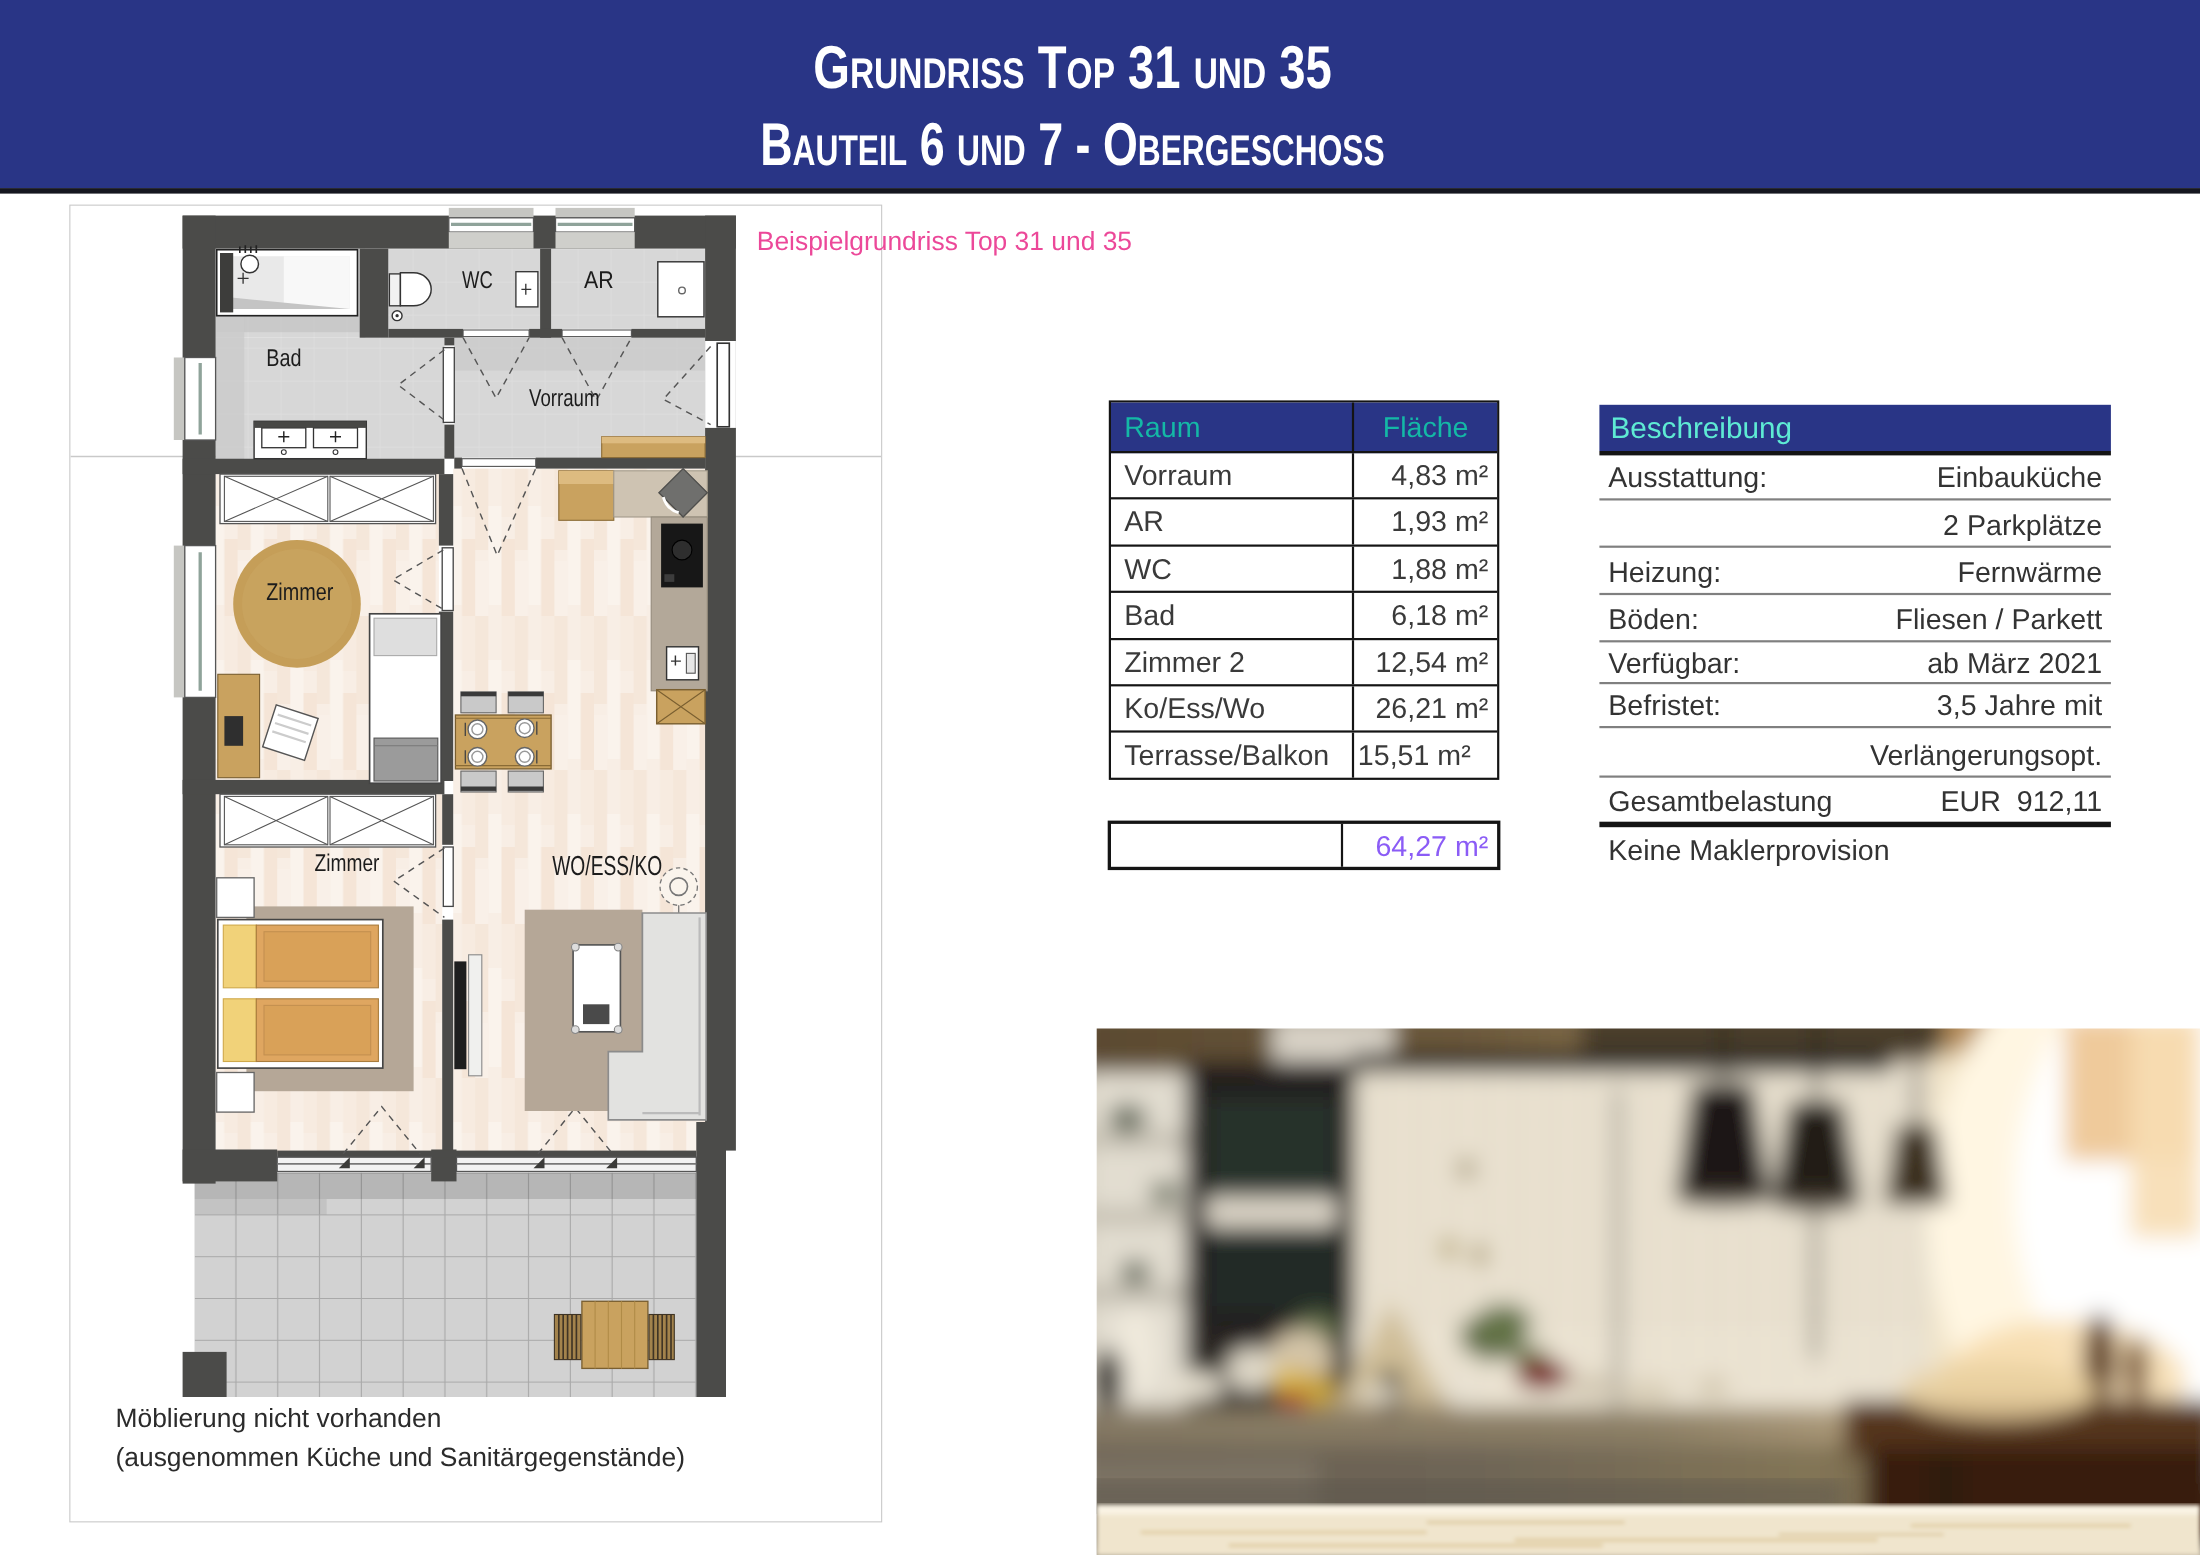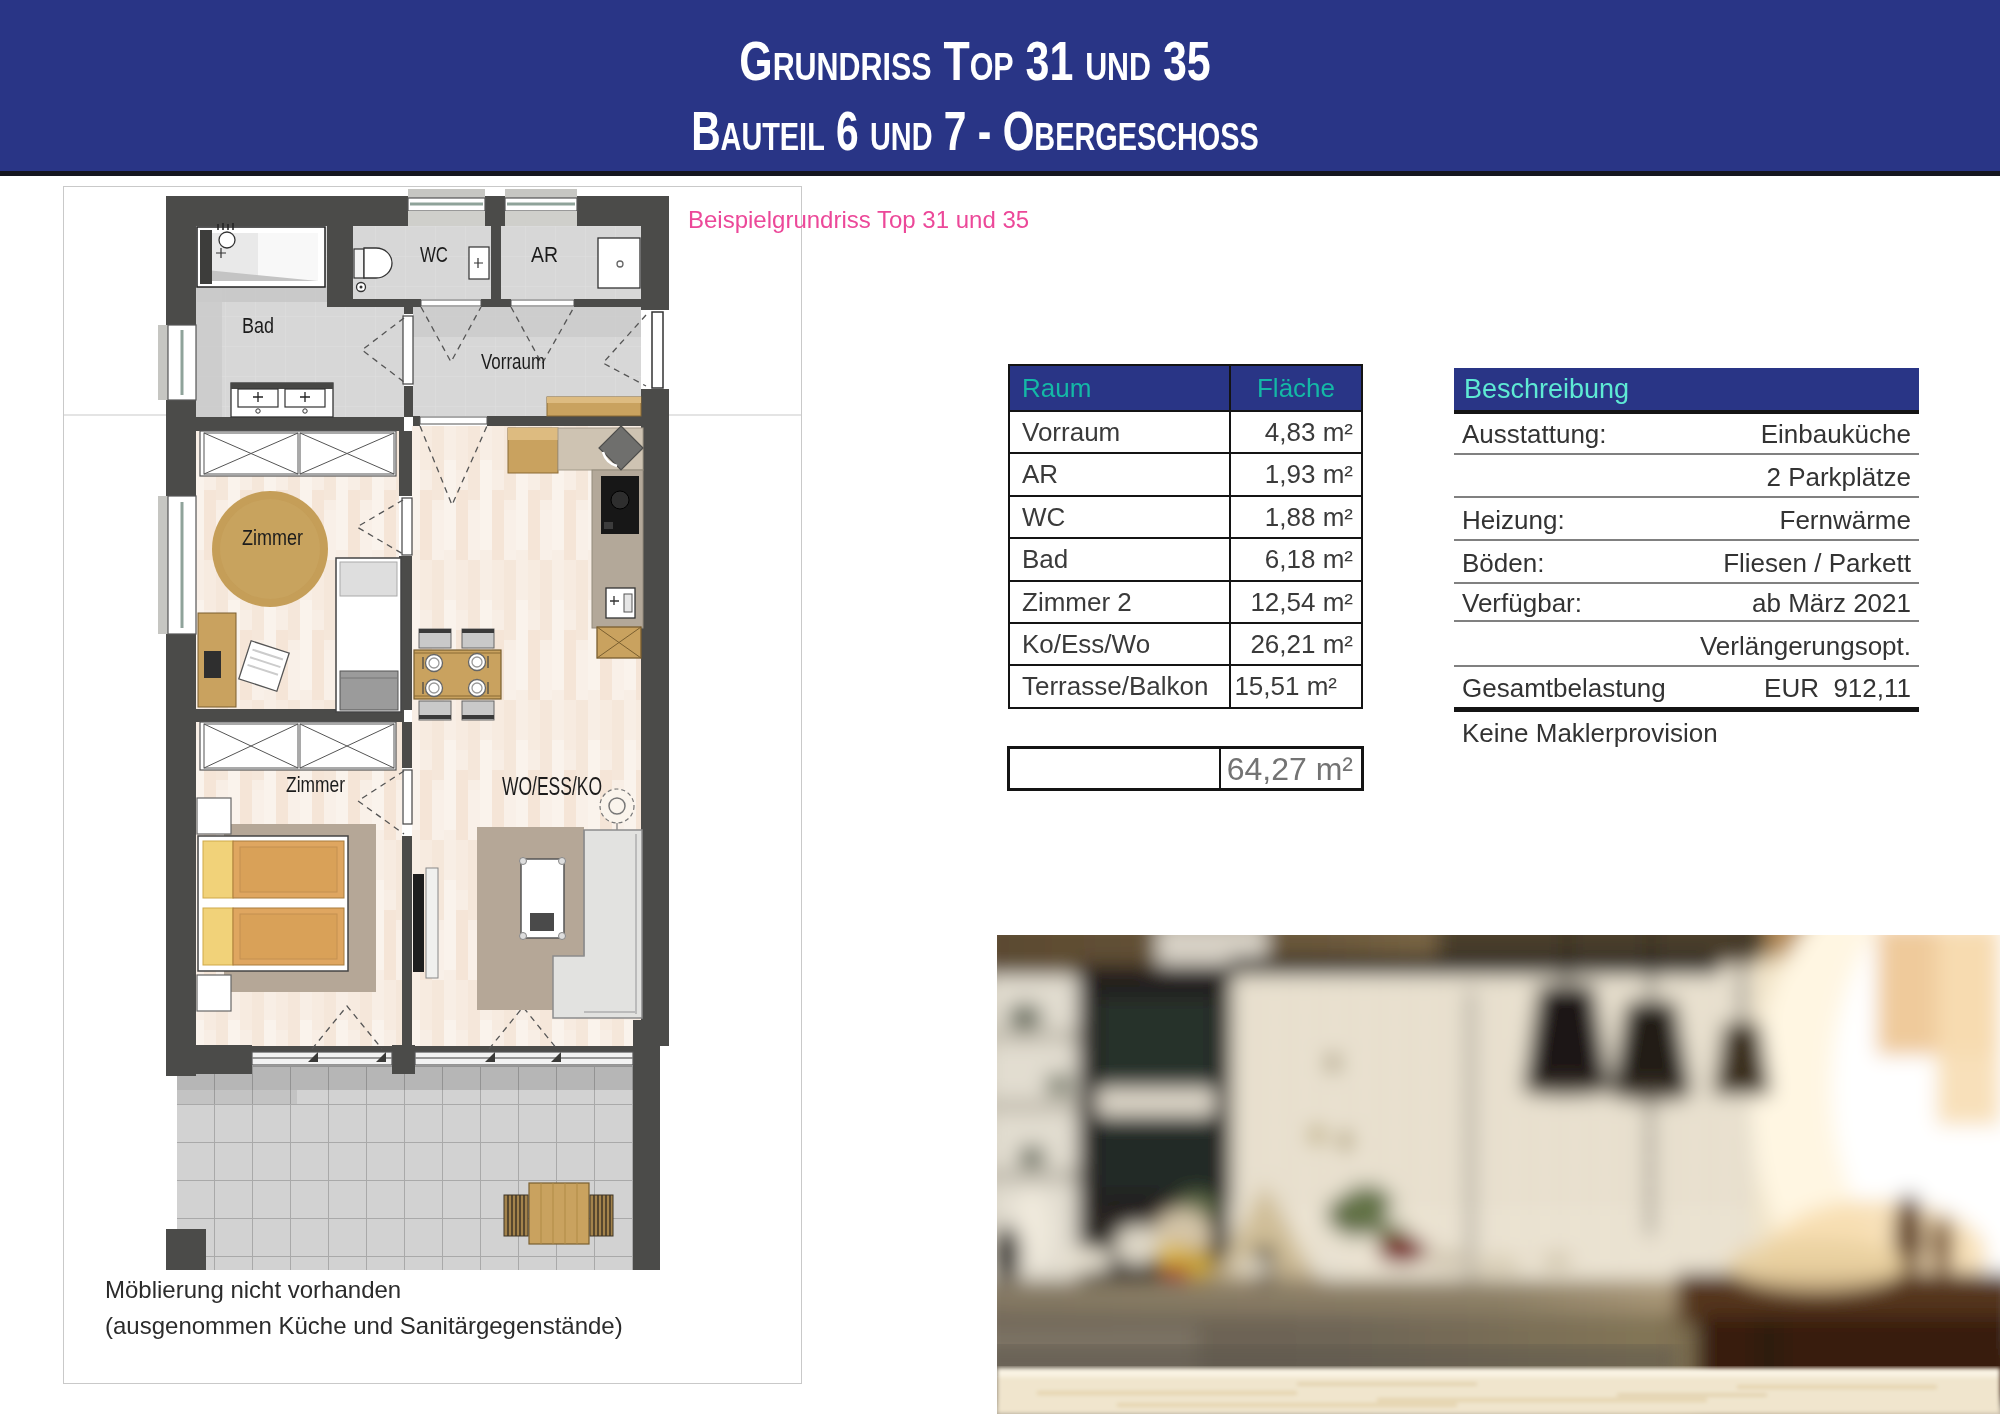--- a/index.html
+++ b/index.html
@@ -468,21 +468,21 @@
     <div style="width:207px;padding-left:12px;line-height:40px;border-right:2px solid #141414;">Ko/Ess/Wo</div>
     <div style="flex:1;text-align:right;padding-right:8px;line-height:40px;">26,21 m²</div>
   </div>
 
   <div style="display:flex;height:40.4px;">
     <div style="width:207px;padding-left:12px;line-height:40px;border-right:2px solid #141414;">Terrasse/Balkon</div>
     <div style="flex:1;text-align:right;padding-right:24px;line-height:40px;">15,51 m²</div>
   </div>
 </div>
 
-<div class="abs" style="left:1007px;top:746px;width:351px;height:39px;border:3px solid #141414;background:#fff;font-size:32px;color:#737373;display:flex;">
+<div class="abs" style="left:1007px;top:746px;width:351px;height:39px;border:3px solid #141414;background:#fff;font-size:26px;color:#8b5cf6;display:flex;">
   <div style="width:209px;border-right:2px solid #141414;"></div>
   <div style="flex:1;text-align:right;padding-right:8px;line-height:40px;">64,27 m²</div>
 </div>
 
 <div class="abs" style="left:1454px;top:368px;width:465px;font-size:26px;color:#333;white-space:nowrap;">
 
   <div style="height:42px;background:#293586;color:#5eead4;padding-left:10px;line-height:42px;font-size:27px;">Beschreibung</div>
 
   <div style="height:4px;background:#141414;"></div>
 
@@ -503,20 +503,24 @@
   <div style="height:41px;border-bottom:2px solid #808080;position:relative;">
       <span style="position:absolute;left:8px;top:7px;">Böden:</span>
       <span style="position:absolute;right:8px;top:7px;">Fliesen / Parkett</span>
     </div>
 
   <div style="height:36px;border-bottom:2px solid #808080;position:relative;">
       <span style="position:absolute;left:8px;top:4px;">Verfügbar:</span>
       <span style="position:absolute;right:8px;top:4px;">ab März 2021</span>
     </div>
 
+  <div style="height:38px;border-bottom:2px solid #808080;position:relative;">
+      <span style="position:absolute;left:8px;top:4px;">Befristet:</span>
+      <span style="position:absolute;right:8px;top:4px;">3,5 Jahre mit</span>
+    </div>
 
   <div style="height:43px;border-bottom:2px solid #808080;position:relative;">
       <span style="position:absolute;right:8px;top:9px;">Verlängerungsopt.</span>
     </div>
 
   <div style="height:40px;position:relative;">
       <span style="position:absolute;left:8px;top:6px;">Gesamtbelastung</span>
       <span style="position:absolute;right:8px;top:6px;">EUR&nbsp;&nbsp;912,11</span>
     </div>
 

